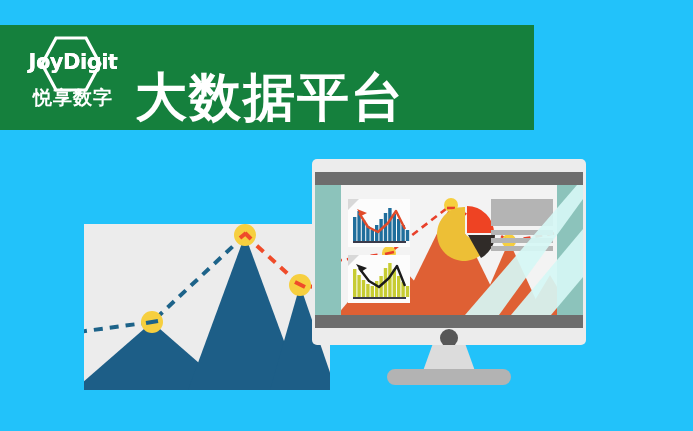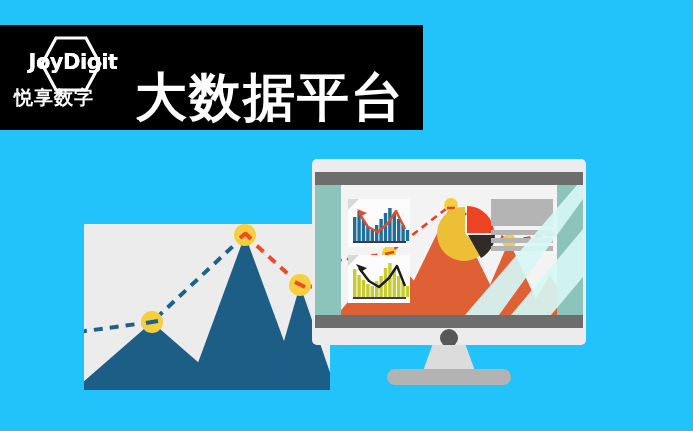--- a/index.html
+++ b/index.html
@@ -7,39 +7,39 @@
     width:693px;height:431px;
     background:#22c2fa;
     font-family:"Liberation Sans","DejaVu Sans",sans-serif;
     overflow:hidden;
     position:relative;
   }
   #stage{position:absolute;left:0;top:0;width:693px;height:431px;overflow:hidden;background:#22c2fa;}
 
   
   #banner{
-    position:absolute;left:0;top:25px;width:423px;height:105px;
-    background:#000000;
+    position:absolute;left:0;top:25px;width:534px;height:105px;
+    background:#15803d;
   }
   #logo-block{
     position:absolute;left:14px;top:8px;width:118px;height:90px;
   }
   #logo-hex{
     position:absolute;left:26px;top:3px;width:62px;height:56px;
   }
   #logo-wordmark{
     position:absolute;left:0;top:17px;width:118px;
     text-align:center;color:#ffffff;
     font-size:21px;font-weight:bold;letter-spacing:-0.5px;
     font-family:"DejaVu Sans",sans-serif;
     text-shadow:0 0 0 #fff;
   }
   #logo-sub{
     position:absolute;left:0;top:52px;width:118px;
-    color:#ffffff;
+    text-align:center;color:#ffffff;
     font-size:19px;font-weight:bold;letter-spacing:1px;
     font-family:"DejaVu Sans","Liberation Sans",sans-serif;
   }
   #banner-title{
     position:absolute;left:135px;top:46px;
     color:#ffffff;font-size:52px;font-weight:bold;
     letter-spacing:2px;line-height:52px;
     font-family:"DejaVu Sans","Liberation Sans",sans-serif;
     text-align:center;
   }

